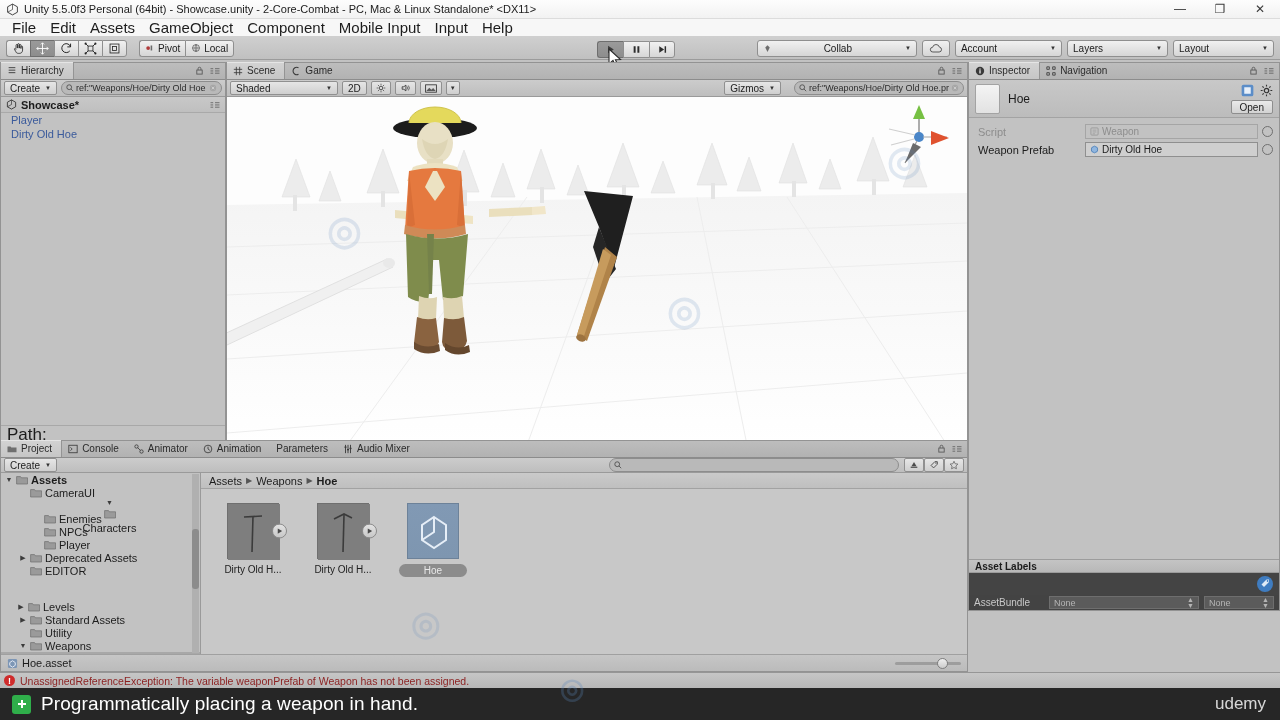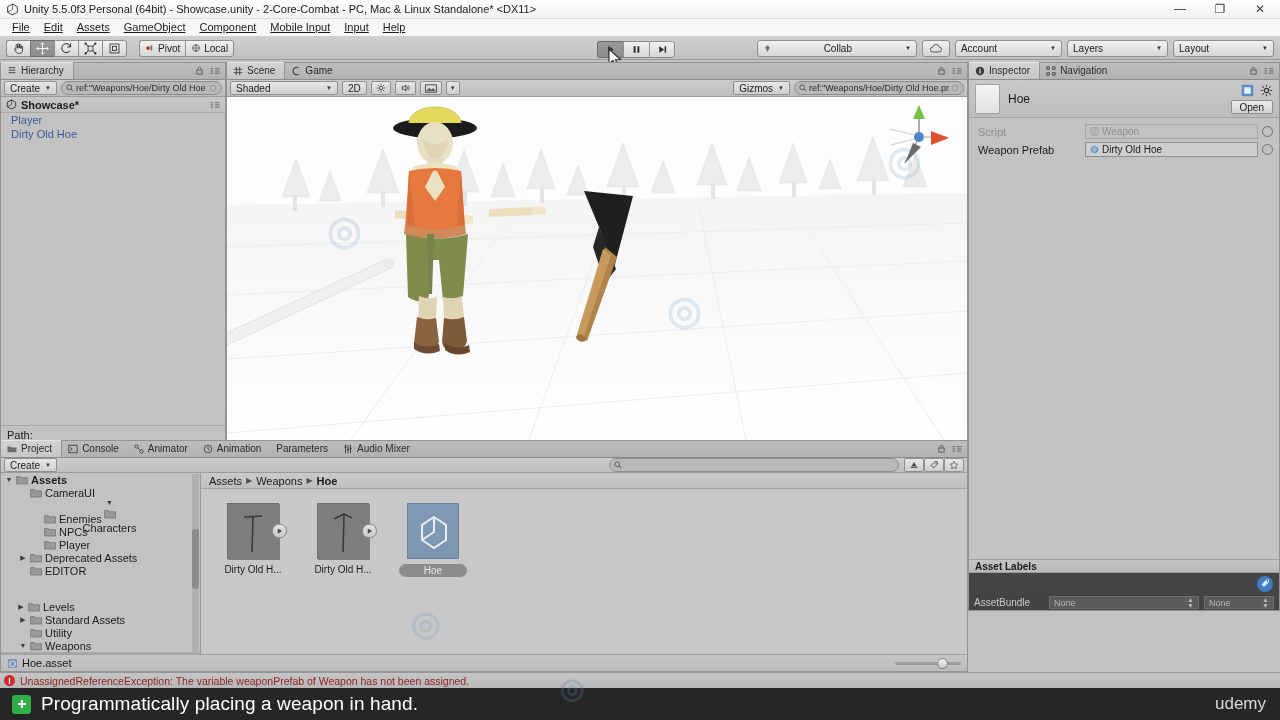--- a/index.html
+++ b/index.html
@@ -21,21 +21,21 @@
     font-size:11px; color:#202020;
   }
   .unity-logo { width:13px; height:13px; margin-right:5px; flex:none; }
   .win-btns { margin-left:auto; display:flex; height:100%; }
   .win-btn { width:40px; height:100%; display:flex; align-items:center; justify-content:center;
              color:#3a3a3a; font-size:12px; }
 
   
   .menubar {
     height:18px; background:#f7f7f7; border-bottom:1px solid #cfcfcf;
-    display:flex; align-items:center; padding-left:5px; font-size:11px; color:#1d1d1d;text-decoration:underline;
+    display:flex; align-items:center; padding-left:5px; font-size:15px; color:#1d1d1d;
   }
   .menu-item { padding:1px 7px; line-height:15px; }
 
   
   .toolbar {
     height:23px; background:linear-gradient(#cfcfcf,#c0c0c0);
     border-bottom:1px solid #9b9b9b; display:flex; align-items:center;
     padding:0 6px; gap:0;
   }
   .btn-group { display:flex; }
@@ -87,21 +87,21 @@
   
   #hierarchy { left:0; top:62px; width:226px; height:382px; }
   .hier-body { background:#c2c2c2; height:calc(100% - 34px); position:relative; }
   .scene-row { height:16px; display:flex; align-items:center; padding-left:5px; gap:4px;
                background:linear-gradient(#c8c8c8,#bfbfbf); border-bottom:1px solid #a9a9a9;
                font-weight:bold; font-size:11px; color:#1c1c1c; }
   .hier-item { height:14px; display:flex; align-items:center; padding-left:10px;
                font-size:11px; color:#3a5a9b; }
   .path-bar { position:absolute; bottom:0; left:0; right:0; height:18px;
               background:#c2c2c2; border-top:1px solid #a8a8a8; display:flex;
-              align-items:center; padding-left:6px; font-size:11px; color:#1c1c1c; }
+              align-items:center; padding-left:6px; font-size:17px; color:#1c1c1c; }
 
   
   #scene { left:226px; top:62px; width:742px; height:382px; }
   .scene-viewport { position:relative; width:100%; height:calc(100% - 34px);
                     overflow:hidden; background:#fdfdfd; }
   .scene-gizmo { position:absolute; right:16px; top:8px; width:64px; height:64px; }
 
   
   #inspector { left:968px; top:62px; width:312px; height:549px; }
   .insp-head { height:38px; background:linear-gradient(#c8c8c8,#bcbcbc);
@@ -441,21 +441,21 @@
       </div>
       <div class="sb-btn" style="padding:0 4px;">
         <svg style="width:12px;height:9px;" viewBox="0 0 14 10">
           <rect x=".7" y=".7" width="12.6" height="8.6" fill="none" stroke="#333" stroke-width="1"></rect>
           <path d="M1.5 8l3.5-4 2.5 2.5 2-2 3 3.5z" fill="#5a5a5a"></path>
         </svg>
       </div>
       <div class="sb-btn" style="padding:0 3px;">
         <span class="dd-arrow" style="margin:0;">▼</span>
       </div>
-      <div style="margin-left:auto;display:flex;align-items:flex-start;gap:4px;">
+      <div style="margin-left:auto;display:flex;align-items:flex-start;gap:13px;">
         <div class="sb-btn">
           <span>Gizmos</span>
           <span class="dd-arrow">▼</span>
         </div>
         <div class="searchfield" style="width:170px;flex:none;">
           <svg class="search-ico" viewBox="0 0 10 10">
             <circle cx="4" cy="4" r="3" fill="none" stroke="#333" stroke-width="1.1"></circle>
             <path d="M6.3 6.3L9 9" stroke="#333" stroke-width="1.1"></path>
           </svg>
           <span>ref:"Weapons/Hoe/Dirty Old Hoe.pr</span>

